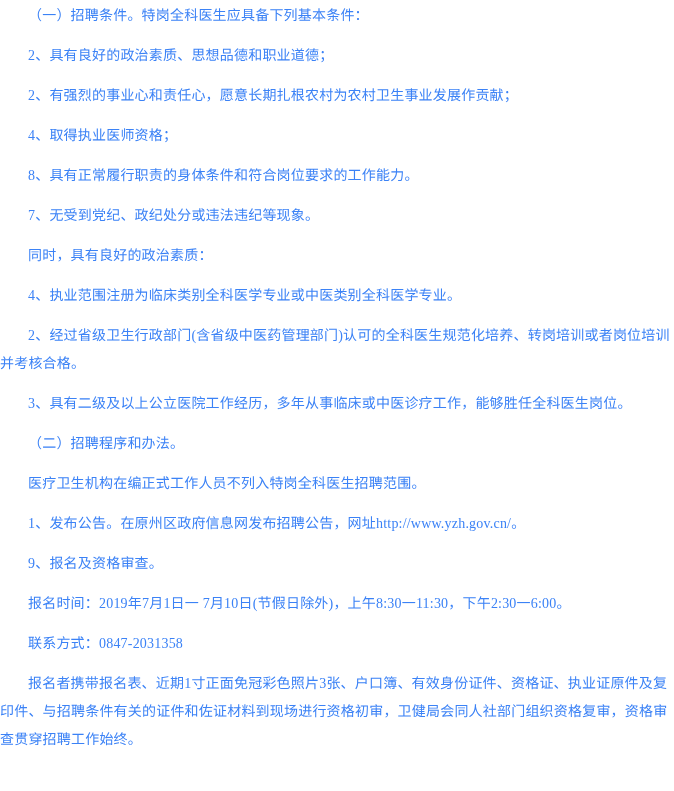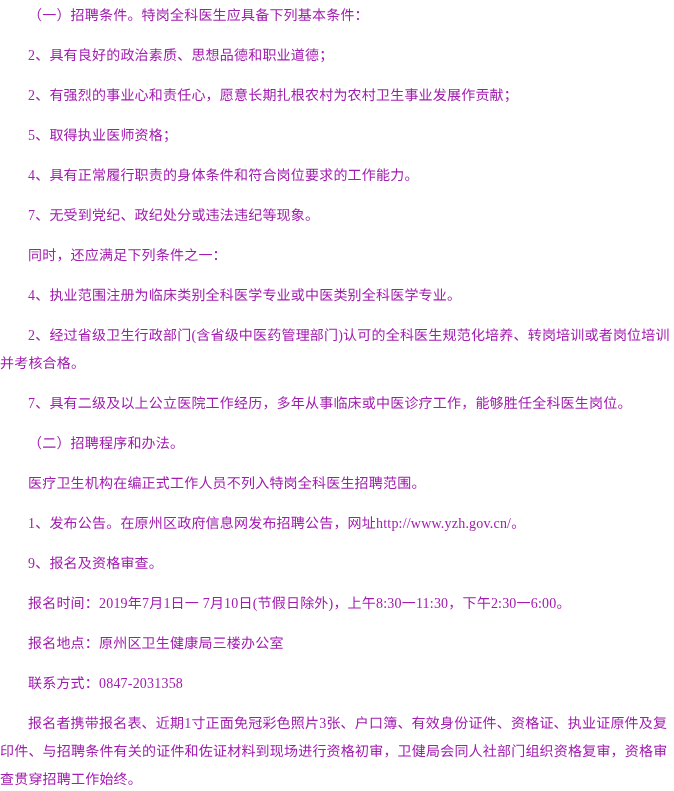--- a/index.html
+++ b/index.html
@@ -7,48 +7,47 @@
     padding: 0;
     background: #ffffff;
   }
   .doc {
     width: 674px;
     height: 791px;
     overflow: hidden;
     background: #ffffff;
     font-family: "Liberation Serif", "DejaVu Serif", serif;
     font-size: 14px;
-    color: #a21caf;
+    color: #3b82f6;
     letter-spacing: 0.2px;
   }
   .doc p {
     margin: 12px 0 0 0;
     line-height: 28px;
     text-indent: 2em;
     word-break: break-all;
   }
   .doc p:first-child {
     margin-top: 2px;
   }
 </style>
 </head>
 <body>
 
 <div class="doc">
   <p>（一）招聘条件。特岗全科医生应具备下列基本条件：</p>
   <p>2、具有良好的政治素质、思想品德和职业道德；</p>
   <p>2、有强烈的事业心和责任心，愿意长期扎根农村为农村卫生事业发展作贡献；</p>
-  <p>5、取得执业医师资格；</p>
-  <p>4、具有正常履行职责的身体条件和符合岗位要求的工作能力。</p>
+  <p>4、取得执业医师资格；</p>
+  <p>8、具有正常履行职责的身体条件和符合岗位要求的工作能力。</p>
   <p>7、无受到党纪、政纪处分或违法违纪等现象。</p>
-  <p>同时，还应满足下列条件之一：</p>
+  <p>同时，具有良好的政治素质：</p>
   <p>4、执业范围注册为临床类别全科医学专业或中医类别全科医学专业。</p>
   <p>2、经过省级卫生行政部门(含省级中医药管理部门)认可的全科医生规范化培养、转岗培训或者岗位培训并考核合格。</p>
-  <p>7、具有二级及以上公立医院工作经历，多年从事临床或中医诊疗工作，能够胜任全科医生岗位。</p>
+  <p>3、具有二级及以上公立医院工作经历，多年从事临床或中医诊疗工作，能够胜任全科医生岗位。</p>
   <p>（二）招聘程序和办法。</p>
   <p>医疗卫生机构在编正式工作人员不列入特岗全科医生招聘范围。</p>
   <p>1、发布公告。在原州区政府信息网发布招聘公告，网址http://www.yzh.gov.cn/。</p>
   <p>9、报名及资格审查。</p>
   <p>报名时间：2019年7月1日一 7月10日(节假日除外)，上午8:30一11:30，下午2:30一6:00。</p>
-  <p>报名地点：原州区卫生健康局三楼办公室</p>
   <p>联系方式：0847-2031358</p>
   <p>报名者携带报名表、近期1寸正面免冠彩色照片3张、户口簿、有效身份证件、资格证、执业证原件及复印件、与招聘条件有关的证件和佐证材料到现场进行资格初审，卫健局会同人社部门组织资格复审，资格审查贯穿招聘工作始终。</p>
 </div>
 
 </body></html>

